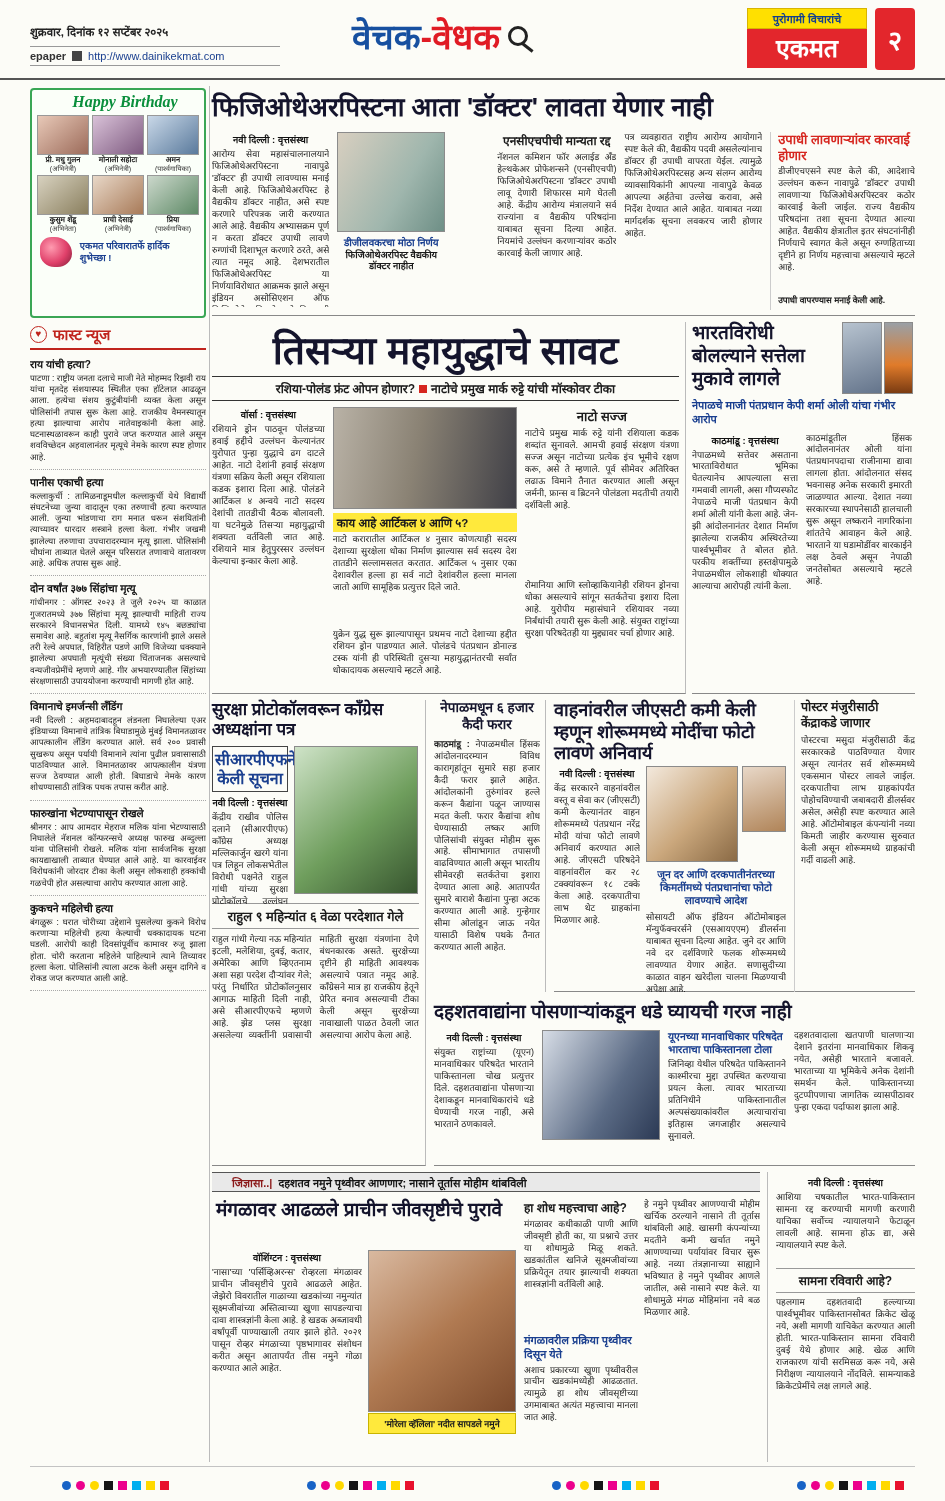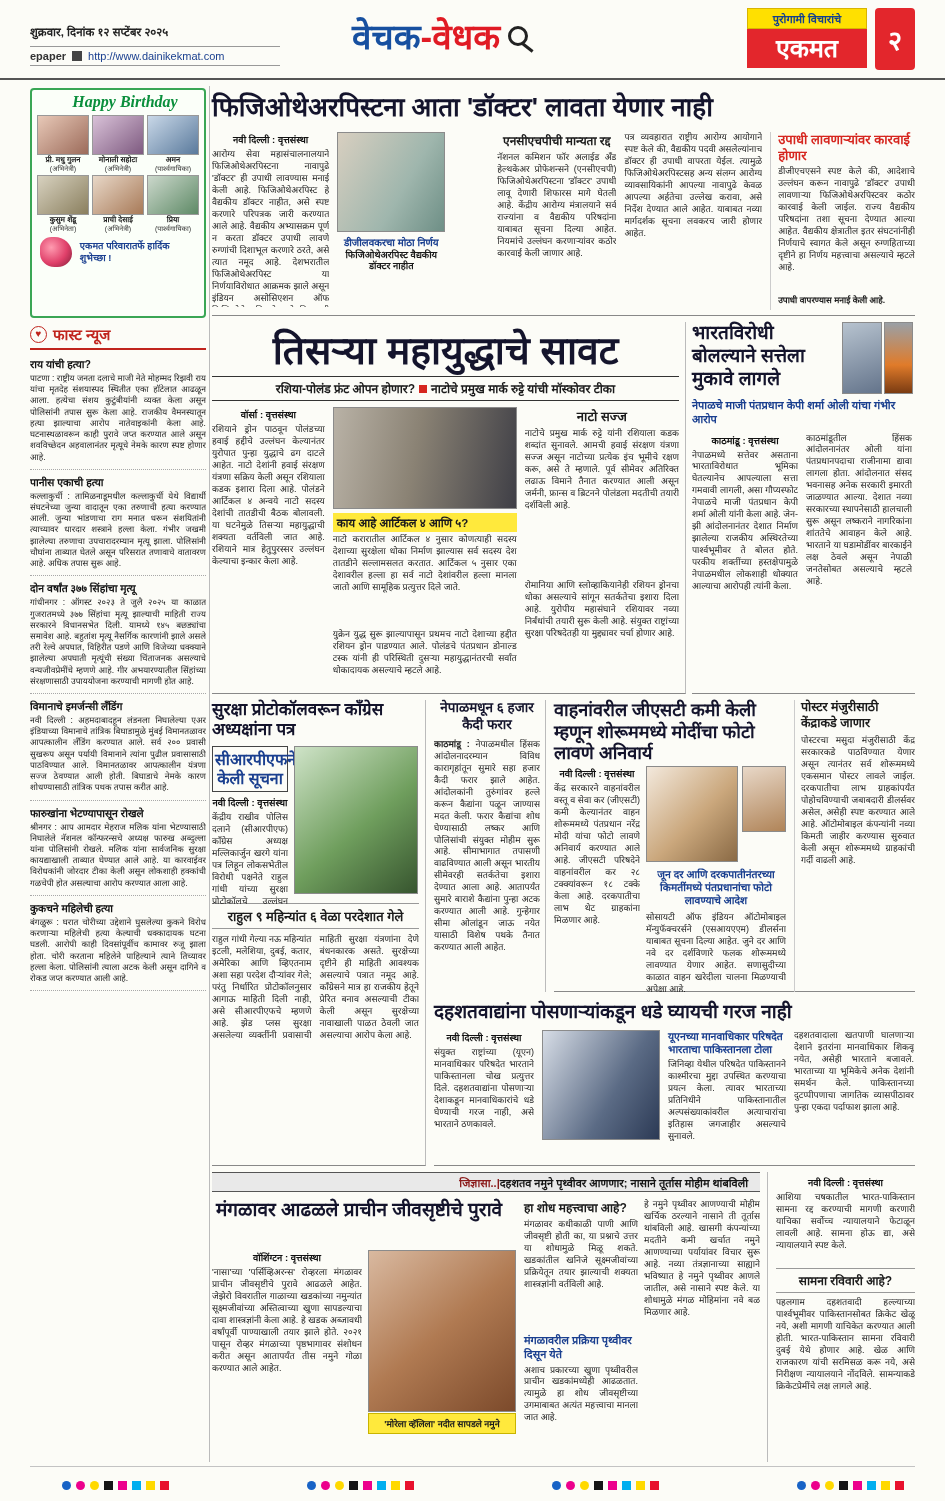--- a/index.html
+++ b/index.html
@@ -264,21 +264,21 @@
         <div class="navy" style="font-weight:bold;font-size:10.5px;line-height:1.25;margin-bottom:3px;">यूएनच्या मानवाधिकार परिषदेत भारताचा पाकिस्तानला टोला</div>
         <div class="bt" style="height:82px;">जिनिव्हा येथील परिषदेत पाकिस्तानने काश्मीरचा मुद्दा उपस्थित करण्याचा प्रयत्न केला. त्यावर भारताच्या प्रतिनिधीने पाकिस्तानातील अल्पसंख्याकांवरील अत्याचारांचा इतिहास जगजाहीर असल्याचे सुनावले.</div>
       </div>
       <div style="width:120px;">
         <div class="bt" style="height:128px;">दहशतवादाला खतपाणी घालणाऱ्या देशाने इतरांना मानवाधिकार शिकवू नयेत, असेही भारताने बजावले. भारताच्या या भूमिकेचे अनेक देशांनी समर्थन केले. पाकिस्तानच्या दुटप्पीपणाचा जागतिक व्यासपीठावर पुन्हा एकदा पर्दाफाश झाला आहे.</div>
       </div>
     </div>
   </div>
 
   <div class="abs" style="left:212px;top:1172px;width:556px;height:290px;border-right:1px solid #bbb;">
-    <div class="abs" style="left:0;top:0;width:548px;height:20px;background:#e9e9e9;border-top:1px solid #555;border-bottom:1px solid #555;display:flex;align-items:center;padding:0 12px;justify-content:flex-end;">
+    <div class="abs" style="left:0;top:0;width:548px;height:20px;background:#e9e9e9;border-top:1px solid #555;border-bottom:1px solid #555;display:flex;align-items:center;gap:6px;padding:0 20px;">
       <span style="font-weight:bold;font-size:11px;color:#8b1a1a;">जिज्ञासा..|</span>
       <span style="font-weight:bold;font-size:11px;color:#151515;">दहशतव नमुने पृथ्वीवर आणणार; नासाने तूर्तास मोहीम थांबविली</span>
     </div>
     <div class="abs hl" style="left:4px;top:27px;width:302px;font-size:19px;line-height:1.15;">मंगळावर आढळले प्राचीन जीवसृष्टीचे पुरावे</div>
     <div class="abs" style="left:0;top:78px;width:150px;height:212px;">
       <div class="dl">वॉशिंग्टन : वृत्तसंस्था</div>
       <div class="bt" style="height:194px;">'नासा'च्या 'पर्सिव्हिअरन्स' रोव्हरला मंगळावर प्राचीन जीवसृष्टीचे पुरावे आढळले आहेत. जेझेरो विवरातील गाळाच्या खडकांच्या नमुन्यांत सूक्ष्मजीवांच्या अस्तित्वाच्या खुणा सापडल्याचा दावा शास्त्रज्ञांनी केला आहे. हे खडक अब्जावधी वर्षांपूर्वी पाण्याखाली तयार झाले होते. २०२१ पासून रोव्हर मंगळाच्या पृष्ठभागावर संशोधन करीत असून आतापर्यंत तीस नमुने गोळा करण्यात आले आहेत.</div>
     </div>
     <div class="abs ph" style="left:156px;top:78px;width:148px;height:162px;background:linear-gradient(140deg,#d9b9a0,#b07a52 50%,#7c4a2b);"></div>
     <div class="abs" style="left:156px;top:241px;width:148px;background:#ffe93c;font-weight:bold;font-size:9px;text-align:center;padding:3px 10px;border:1px solid #c9b400;">'मोरेला व्हॅलिला' नदीत सापडले नमुने</div>

